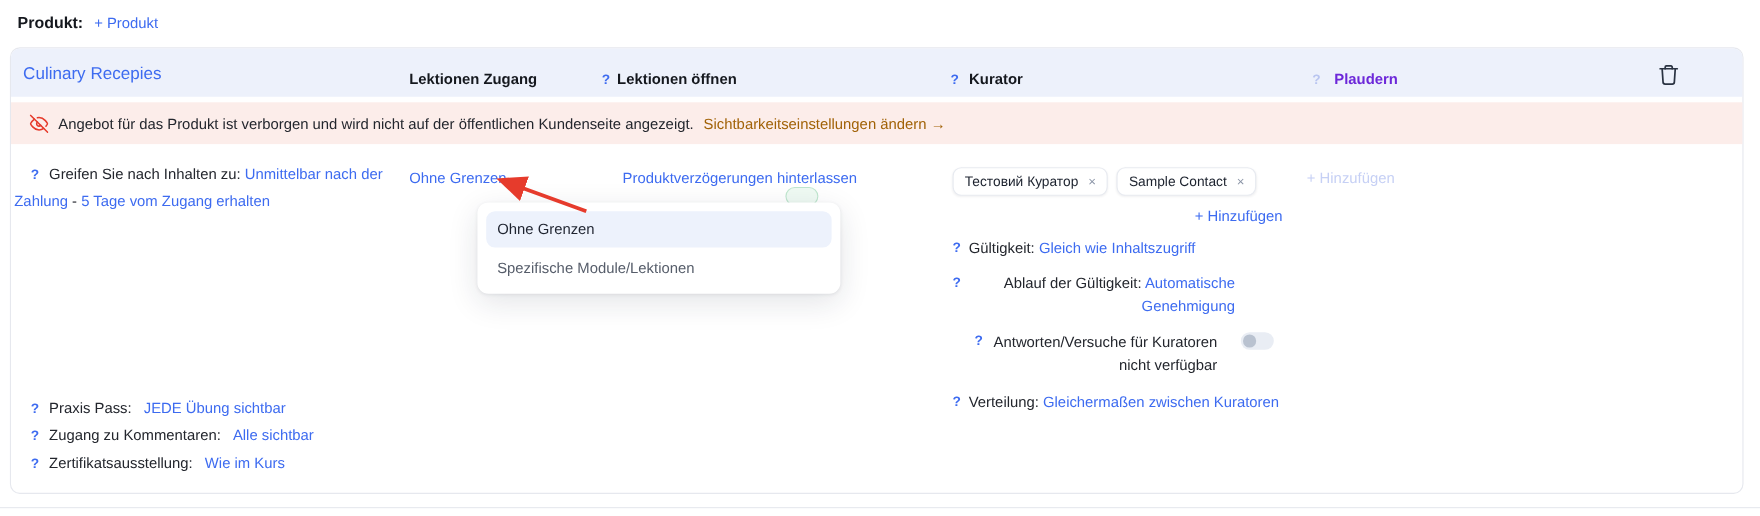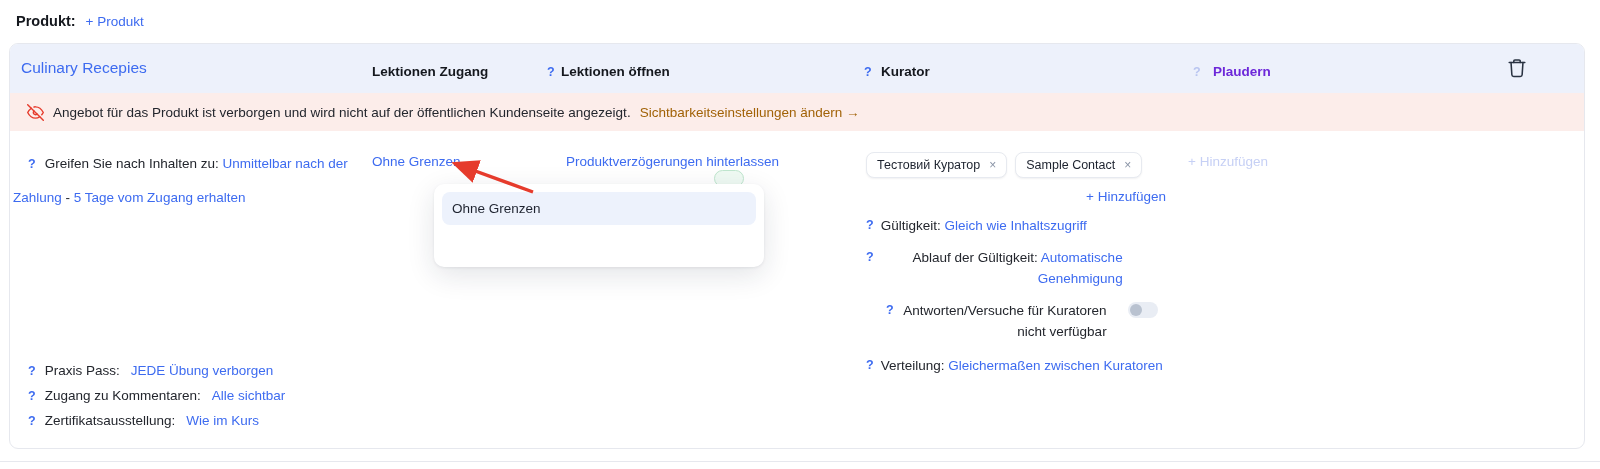--- a/index.html
+++ b/index.html
@@ -8,39 +8,39 @@
 
   
   .topbar { position:absolute; left:16px; top:13px; display:flex; align-items:baseline; gap:10px;text-align:right; }
   .topbar-label { font-size:14.5px; font-weight:700; color:#15181e; }
   .topbar-add { font-size:13.5px; color:#3d6bf0; cursor:pointer; }
 
   
   .card { position:absolute; left:9px; top:43px; width:1576px; height:406px;
           border:1px solid #e6e8ee; border-radius:9px; background:#fff; }
 
-  .card-header { position:absolute; left:0; top:0; width:100%; height:49px;
+  .card-header { position:absolute; left:0; top:0; width:100%; height:44px;
                  background:#edf1fb; border-radius:8px 8px 0 0; }
   .product-name { position:absolute; left:11px; top:15px; font-size:15.5px; font-weight:500; color:#3d6bf0; cursor:pointer; }
   .hcol { position:absolute; top:20px; font-size:13.5px; font-weight:700; color:#15181e; }
   .q { font-size:12.5px; font-weight:700; color:#3d6bf0; cursor:pointer; }
   .q.muted { color:#b9c5f0; }
   .hq { position:absolute; top:21px; }
   .hcol.muted { color:#6d28d9; }
   .trash-btn { position:absolute; left:1496px; top:13px; width:24px; height:24px; cursor:pointer; }
 
   
   .banner { position:absolute; left:0; top:49px; width:100%; height:38px; background:#fcedea;
             display:flex; align-items:center; padding-left:17px; gap:9px; }
   .banner-text { font-size:13.5px; color:#23262d; }
   .banner-link { font-size:13.5px; color:#a16207; cursor:pointer; }
 
   
   .access-par { position:absolute; left:3px; top:103px; width:352px; font-size:13.5px;
-                line-height:33px; color:#23262d; }
+                line-height:23px; color:#23262d; }
   .access-par .q { margin-left:15px; margin-right:9px; }
   .link { color:#3d6bf0; cursor:pointer; }
   .inline-sep { color:#23262d; }
 
   .lessons-access-link { position:absolute; left:362px; top:110px; font-size:13.5px; color:#3d6bf0; cursor:pointer; }
   .lessons-open-link { position:absolute; left:556px; top:110px; font-size:13.5px; color:#3d6bf0; cursor:pointer; }
 
   .toggle { width:30px; height:16px; border-radius:9px; position:relative; cursor:pointer; }
   .toggle.off { background:#e9edf4; }
   .toggle.off .knob { position:absolute; left:2px; top:2px; width:12px; height:12px; border-radius:50%; background:#b9c2d0; }
@@ -133,20 +133,21 @@
       <span class="link">5 Tage vom Zugang erhalten</span>
     </div>
 
     <span class="lessons-access-link">Ohne Grenzen</span>
 
     <span class="lessons-open-link">Produktverzögerungen hinterlassen</span>
     <span class="toggle green"></span>
 
     <div class="dropdown">
       <div class="dd-opt selected">Ohne Grenzen</div>
+      <div class="dd-opt plain">Spezifische Module/Lektionen</div>
     </div>
 
     <svg class="pointer-arrow" width="115" height="58" viewBox="0 0 115 58">
       <defs>
         <marker id="ah" markerWidth="9" markerHeight="9" refX="6.5" refY="3.5" orient="auto">
           <polygon points="0 0, 8 3.5, 0 7" fill="#e63b2c"></polygon>
         </marker>
       </defs>
       <line x1="97" y1="43" x2="20" y2="15" stroke="#e63b2c" stroke-width="3.4" marker-end="url(#ah)"></line>
     </svg>
@@ -197,21 +198,21 @@
         </span>
       </div>
     </div>
 
     <span class="chat-add">+ Hinzufügen</span>
 
     <div class="footer-rows">
       <div class="f-row">
         <span class="q">?</span>
         <span>Praxis Pass:</span>
-        <span class="value">JEDE Übung verborgen</span>
+        <span class="value">JEDE Übung sichtbar</span>
       </div>
       <div class="f-row">
         <span class="q">?</span>
         <span>Zugang zu Kommentaren:</span>
         <span class="value">Alle sichtbar</span>
       </div>
       <div class="f-row">
         <span class="q">?</span>
         <span>Zertifikatsausstellung:</span>
         <span class="value">Wie im Kurs</span>

